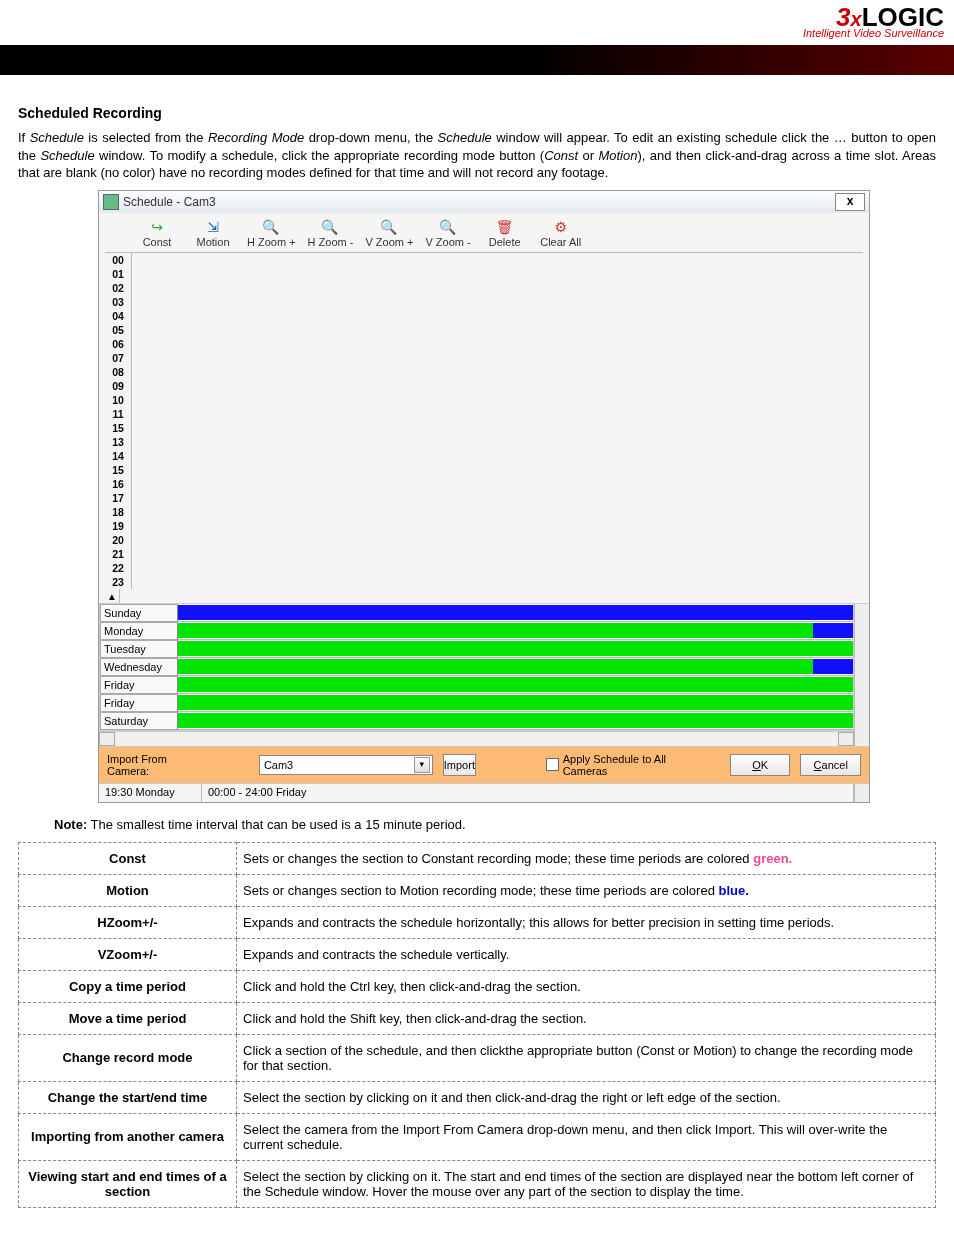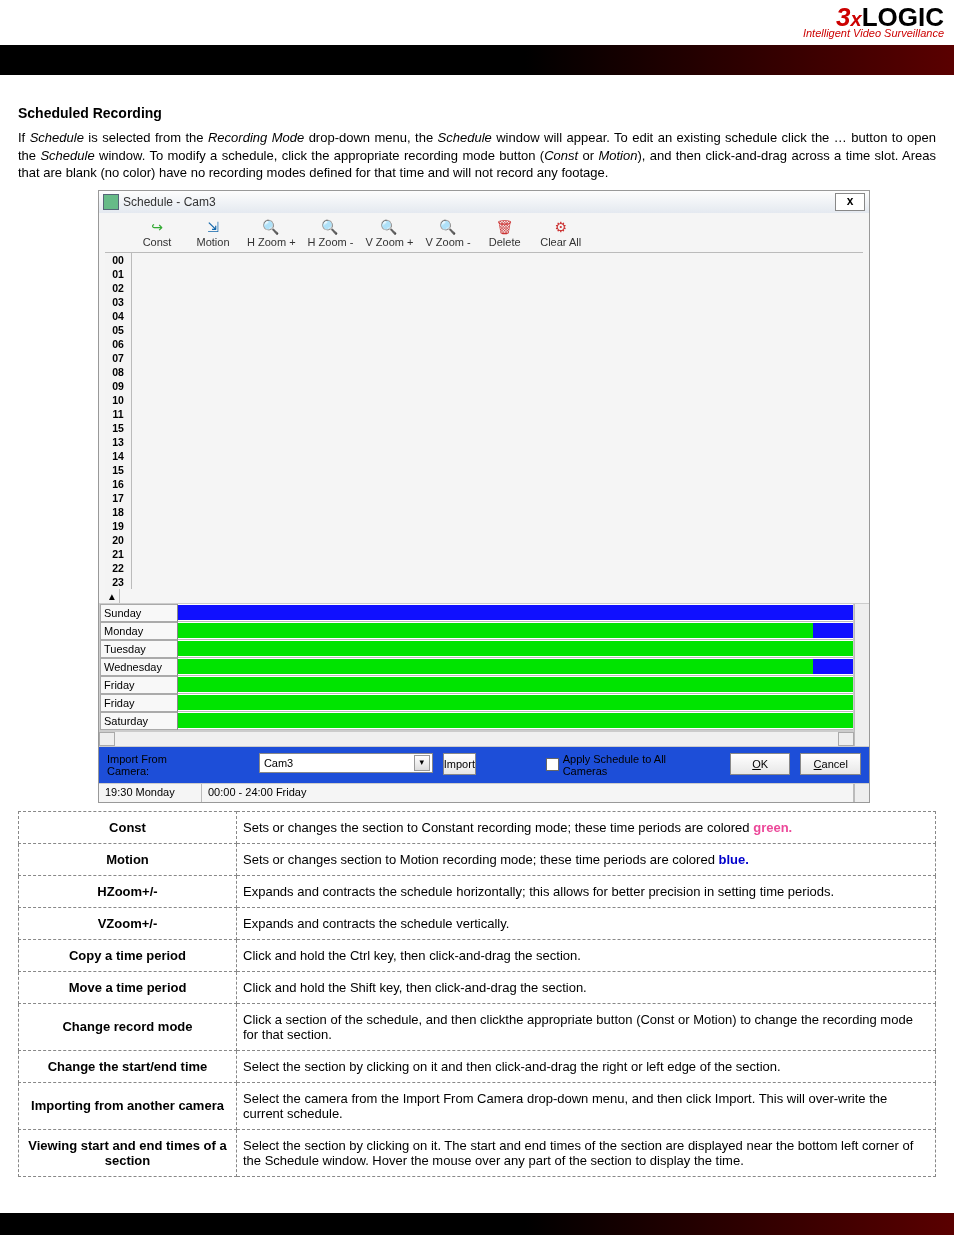--- a/index.html
+++ b/index.html
@@ -32,21 +32,21 @@
   .hourcell { width:26px; text-align:center; font-size:10.5px; font-weight:bold; border-right:1px solid #bbb; padding:1px 0; background:#f4f4f4;}
   .sched-body { background:#fff; border:1px solid #ccc; border-top:none; position:relative;}
   .dayrow { display:flex; align-items:stretch; height:18px;}
   .daylabel { width:70px; border:1px solid #aaa; border-right:1px solid #888; background:#f8f8f8; font-size:11px; padding:1px 3px; display:flex; align-items:center;}
   .slots { flex:1; position:relative; border-bottom:1px solid #bbb;}
   .bar-blue { position:absolute; top:1px; bottom:1px; background:#1010ff;}
   .bar-green { position:absolute; top:1px; bottom:1px; background:#00e400;}
   .hscroll { height:14px; background:#f0f0f0; border-top:1px solid #ccc; position:relative;}
   .hscroll::before, .hscroll::after { content:""; position:absolute; top:0; width:14px; height:12px; border:1px solid #aaa; background:#eee;}
   .hscroll::before{left:0;} .hscroll::after{right:0;}
-  .bottombar { background:#1d4ed8; padding:6px 8px; display:flex; gap:10px; font-size:11px; border-top:1px solid #ccc;}
+  .bottombar { background:#fdba74; padding:6px 8px; display:flex; align-items:center; gap:10px; font-size:11px; border-top:1px solid #ccc;}
   .combo { border:1px solid #888; background:#fff; height:18px; width:170px; display:flex; align-items:center; justify-content:space-between; padding:0 2px 0 4px; font-size:11px;}
   .combo .arr { width:14px; height:14px; border:1px solid #999; background:linear-gradient(#fff,#ddd); text-align:center; line-height:12px; font-size:9px;}
   .btn { border:1px solid #888; background:linear-gradient(#fff,#e7e7e7); padding:1px 0; font-size:11px; height:18px; display:flex; align-items:center;}
   .chk { display:flex; align-items:center; gap:4px;}
   .chk .box { width:11px; height:11px; border:1px solid #666; background:#fff;}
   .statusrow { background:#f5f5f5; border-top:1px solid #ccc; display:flex; font-size:11px; min-height:18px;}
   .statuscell { border-right:1px solid #bbb; padding:2px 6px; min-width:90px;}
   .scrollend { width:14px; border-left:1px solid #bbb; background:#eee;}
   .vscroll { width:14px; background:#eee; border-left:1px solid #bbb;}
   .flex-sched { display:flex;}
@@ -221,20 +221,21 @@
       <div class="btn" style="width:60px;justify-content:center;"><u>O</u>K</div>
       <div class="btn" style="width:60px;justify-content:center;"><u>C</u>ancel</div>
     </div>
     <div class="statusrow">
       <div class="statuscell" style="width:90px">19:30  Monday</div>
       <div class="statuscell" style="flex:1">00:00 - 24:00  Friday</div>
       <div class="scrollend"></div>
     </div>
   </div>
 
+  <p class="note"><b>Note:</b><span> The smallest time interval that can be used is a 15 minute period.</span></p>
 
   <table class="def">
       <tbody id="defbody">
         <tr>
           <td class="lbl">Const</td>
           <td>Sets or changes the section to Constant recording mode; these time periods are colored <span class="green">green.</span></td>
         </tr>
         <tr>
           <td class="lbl">Motion</td>
           <td>Sets or changes section to Motion recording mode; these time periods are colored <span class="blue">blue.</span></td>

